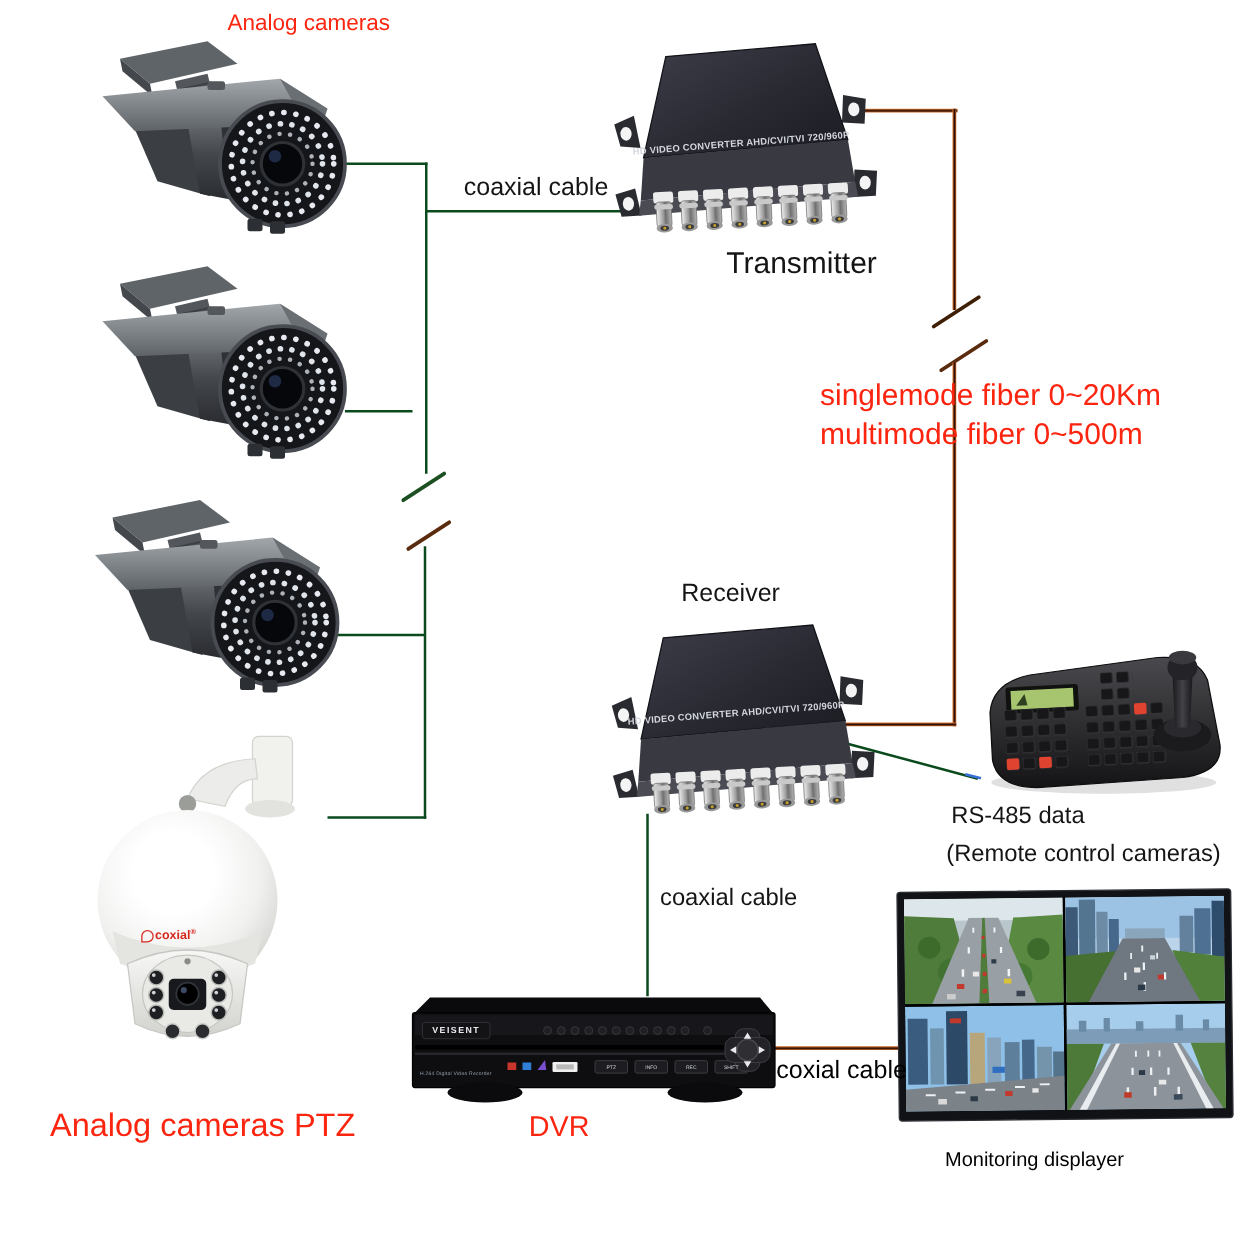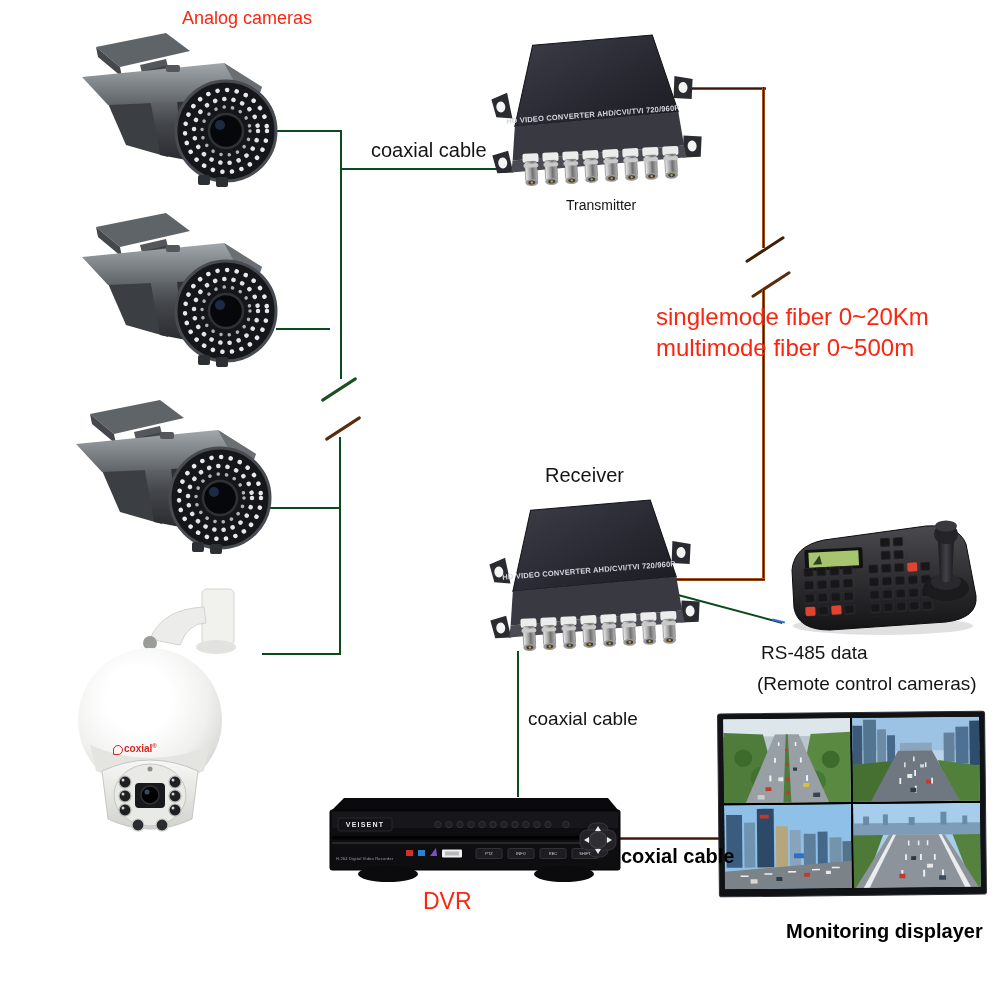--- a/index.html
+++ b/index.html
@@ -5,21 +5,21 @@
   html,body{margin:0;padding:0;background:#ffffff;}
   #stage{position:relative;width:1000px;height:1000px;background:#ffffff;overflow:hidden;
          font-family:"Liberation Sans",sans-serif;}
   .dev{position:absolute;}
   .ln{position:absolute;background:#0b4a1d;}
   .fibh{position:absolute;background:linear-gradient(180deg,#d8742e 0%,#2a0d04 55%,#c96a2e 100%);}
   .fibv{position:absolute;background:linear-gradient(90deg,#d8742e 0%,#2a0d04 55%,#c96a2e 100%);}
   .slash{position:absolute;height:3px;border-radius:2px;}
   .lbl{position:absolute;color:#151515;white-space:nowrap;line-height:1.15;}
   .red{color:#fb2510;}
-  .sb{font-weight:700;color:#000;}
+  .sb{font-weight:400;color:#000;}
   .ovl{position:absolute;white-space:nowrap;}
   .panel-text{color:#d4d7de;font-size:7.5px;letter-spacing:.2px;font-weight:700;}
   .dvr-brand{color:#e9ebf0;font-size:7px;font-weight:700;letter-spacing:1.2px;width:54px;text-align:center;}
   .dvr-model{color:#93a0ad;font-size:4px;letter-spacing:.2px;}
   .dvr-btn{color:#cdd2da;font-size:4px;width:26px;text-align:center;}
   .ptz-brand{color:#d6281e;font-size:10px;font-weight:700;}
   .monitor{position:absolute;left:718px;top:712px;width:268px;height:184px;background:#101216;
            border:1px solid #2c2f34;border-radius:3px;padding:5px 5px 7px;box-sizing:border-box;
            transform:rotate(-0.6deg);}
   .mon-screen{width:100%;height:100%;display:grid;grid-template-columns:1fr 1fr;
@@ -473,24 +473,25 @@
   <div class="ovl dvr-btn" style="left:476px;top:851px">PTZ</div>
   <div class="ovl dvr-btn" style="left:508px;top:851px">INFO</div>
   <div class="ovl dvr-btn" style="left:540px;top:851px">REC</div>
   <div class="ovl dvr-btn" style="left:572px;top:851px">SHIFT</div>
   <div class="ovl ptz-brand" style="left:113px;top:743px">
     <span style="display:inline-block;width:8px;height:8px;border:1.5px solid #d6281e;border-radius:50% 50% 50% 0;margin-right:1px;vertical-align:middle"></span><span>coxial</span><span style="font-size:6px;vertical-align:super">®</span>
   </div>
 
   <div class="lbl red" style="left:182px;top:8px;font-size:18px">Analog cameras</div>
   <div class="lbl" style="left:371px;top:139px;font-size:20px">coaxial cable</div>
-  <div class="lbl" style="left:566px;top:197px;font-size:14px">Transmitter</div>
+  <div class="lbl" style="left:581px;top:197px;font-size:24px">Transmitter</div>
   <div class="lbl red" style="left:656px;top:303px;font-size:24px">singlemode fiber 0~20Km</div>
   <div class="lbl red" style="left:656px;top:334px;font-size:24px">multimode fiber 0~500m</div>
   <div class="lbl" style="left:545px;top:464px;font-size:20px">Receiver</div>
   <div class="lbl" style="left:761px;top:642px;font-size:19px">RS-485 data</div>
   <div class="lbl" style="left:757px;top:673px;font-size:19px">(Remote control cameras)</div>
   <div class="lbl" style="left:528px;top:708px;font-size:19px">coaxial cable</div>
   <div class="lbl red" style="left:423px;top:888px;font-size:23px">DVR</div>
   <div class="lbl sb" style="left:621px;top:845px;font-size:20px">coxial cable</div>
-  <div class="lbl sb" style="left:786px;top:920px;font-size:20px">Monitoring displayer</div>
+  <div class="lbl sb" style="left:756px;top:920px;font-size:16px">Monitoring displayer</div>
+  <div class="lbl red" style="left:40px;top:886px;font-size:26px">Analog cameras PTZ</div>
 
 </div>
 
 </body></html>

